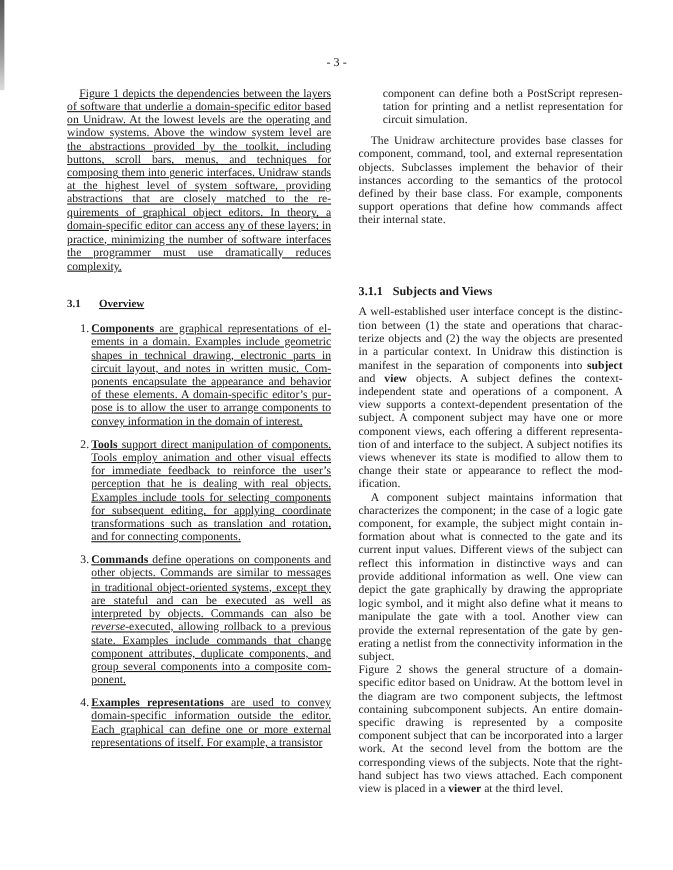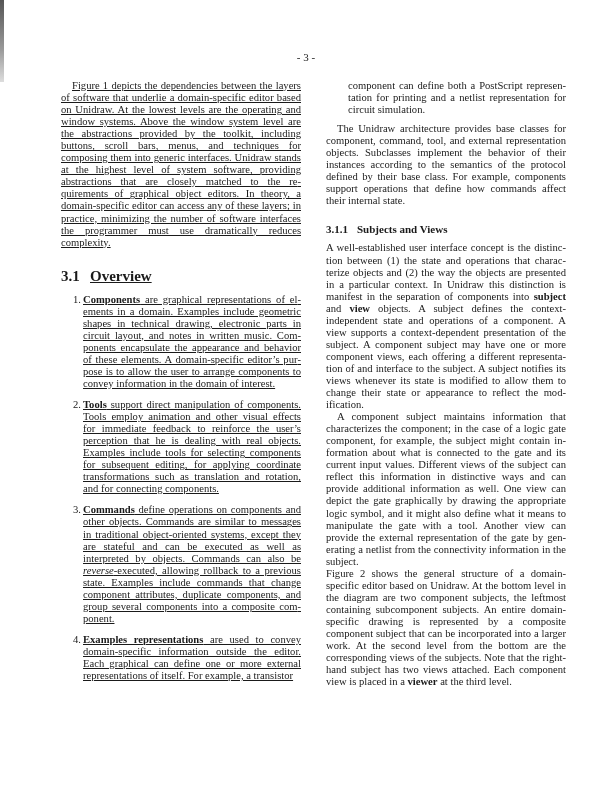--- a/index.html
+++ b/index.html
@@ -14,24 +14,24 @@
   .page-num {
     position: absolute; top: 51px; left: 0; width: 612px; text-align: center;
     font-size: 11px;
   }
   .col { position: absolute; top: 80px; width: 240px; font-size: 10.6px; line-height: 12.05px; }
   .col.left { left: 61px; text-decoration: underline; }
   .col.right { left: 326px; }
   p { margin: 0; text-align: justify; hyphens: manual; }
   p.indent { text-indent: 11px; }
   .gap { margin-top: 7px; }
-  h2 { font-size: 15px; font-weight: bold; margin: 20px 0 9px 0; line-height: 15px; }
+  h2 { font-size: 10px; font-weight: bold; margin: 20px 0 9px 0; line-height: 15px; }
   h2 .num { display: inline-block; width: 29px; }
   h3 { font-size: 11px; font-weight: bold; margin: 16px 0 6px 0; line-height: 13px; }
-  h3 .num { display: inline-block; width: 31px; }
+  h3 .num { display: inline-block; width: 31px; margin-top: 36px; }
   ol { list-style: none; margin: 10px 0 0 0; padding: 0; }
   ol li { position: relative; padding-left: 22px; margin-bottom: 9px; }
   ol li .ln { position: absolute; left: 12px; top: 0; width: 10px; text-align: left; }
   ol li p { text-align: justify; }
   b { font-weight: bold; }
   i { font-style: italic; }
   .cont { padding-left: 22px; }
 </style>
 </head>
 <body>

